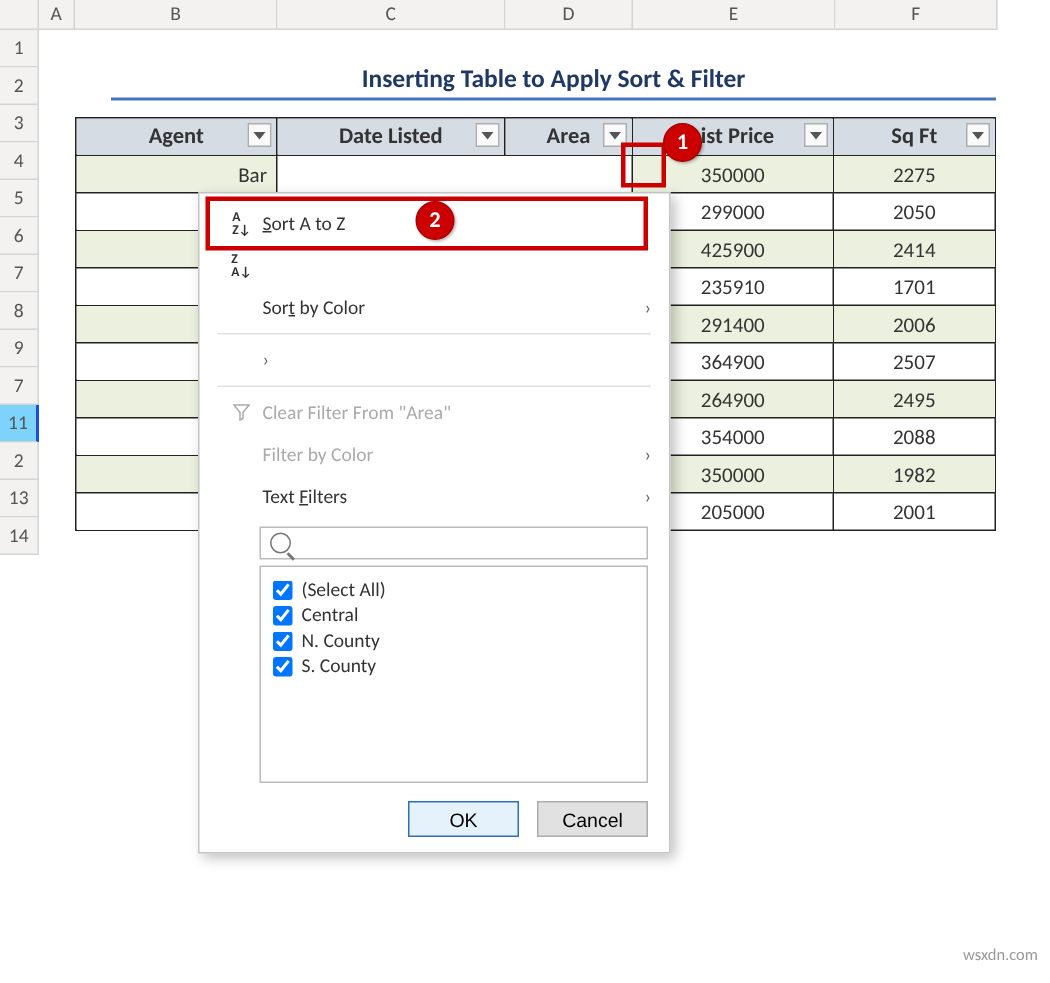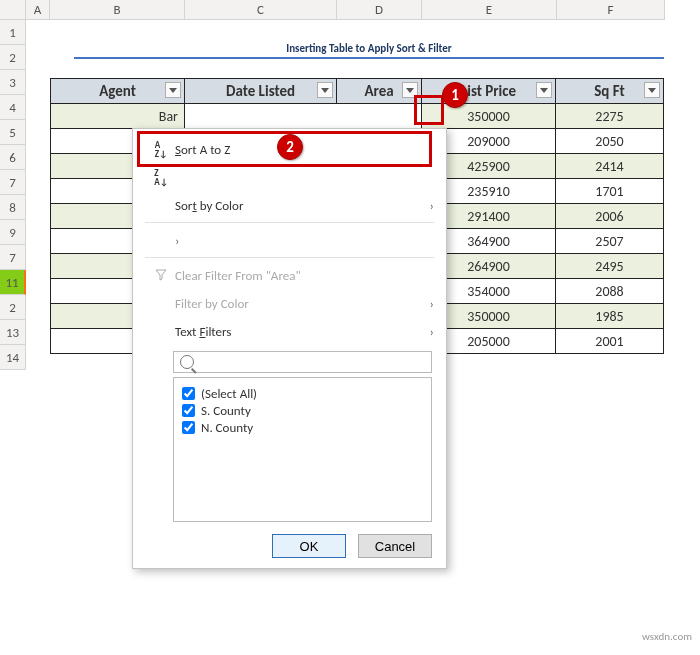--- a/index.html
+++ b/index.html
@@ -3,30 +3,30 @@
 <meta charset="utf-8">
 <style>
 * { box-sizing: border-box; margin: 0; padding: 0; }
 body { font-family: Calibri, Arial, sans-serif; font-size: 14px; background: #fff; color: #333; width: 700px; height: 655px; overflow: hidden; position: relative; }
 
 
 .col-headers { display: flex; position: absolute; top: 0; left: 0; height: 20px; }
 .col-header { background: #f3f2f1; border-right: 1px solid #d4d4d4; border-bottom: 1px solid #d4d4d4; text-align: center; font-size: 13px; color: #555; line-height: 20px; }
 .row-headers { position: absolute; top: 20px; left: 0; width: 26px; }
 .row-header { background: #f3f2f1; border-right: 1px solid #d4d4d4; border-bottom: 1px solid #d4d4d4; text-align: center; font-size: 13px; color: #555; height: 25px; line-height: 25px; }
-.row-header.sel { background: #84cc16; border-right: 2px solid #f97316; }
+.row-header.sel { background: #7dd3fc; border-right: 2px solid #1d4ed8; }
 
 .col-header.corner { width: 26px; }
 .col-A { width: 24px; }
 .col-B { width: 135px; }
 .col-C { width: 152px; }
 .col-D { width: 85px; }
 .col-E { width: 135px; }
 .col-F { width: 108px; }
-.title { font-weight: bold; font-size: 11px; color: #203864; text-align: center; }
+.title { font-weight: bold; font-size: 17px; color: #203864; text-align: center; }
 .title-underline { border-bottom: 2px solid #4472c4; height: 2px; margin-top: 2px; }
 
 
 .table { position: absolute; top: 78px; left: 50px; border: 1px solid #222; border-collapse: collapse; }
 .table th, .table td { border: 1px solid #222; height: 25px; padding: 0; position: relative; }
 .table th { background: #d6dce4; font-weight: bold; text-align: center; font-size: 15px; }
 .th-B { width: 134px; }
 .th-C { width: 152px; }
 .th-D { width: 85px; }
 .th-E { width: 134px; }
@@ -128,21 +128,21 @@
         <td class="agent alt">Bar</td>
         <td class="alt" style="border:0;background:transparent"></td>
         <td class="alt" style="border:0;background:transparent"></td>
         <td class="alt">350000</td>
         <td class="alt">2275</td>
       </tr>
       <tr>
         <td class="agent ">Bar</td>
         <td class="" style="border:0;background:transparent"></td>
         <td class="" style="border:0;background:transparent"></td>
-        <td class="">209000</td>
+        <td class="">299000</td>
         <td class="">2050</td>
       </tr>
       <tr>
         <td class="agent alt">Ham</td>
         <td class="alt" style="border:0;background:transparent"></td>
         <td class="alt" style="border:0;background:transparent"></td>
         <td class="alt">425900</td>
         <td class="alt">2414</td>
       </tr>
       <tr>
@@ -178,21 +178,21 @@
         <td class="" style="border:0;background:transparent"></td>
         <td class="" style="border:0;background:transparent"></td>
         <td class="">354000</td>
         <td class="">2088</td>
       </tr>
       <tr>
         <td class="agent alt">Bar</td>
         <td class="alt" style="border:0;background:transparent"></td>
         <td class="alt" style="border:0;background:transparent"></td>
         <td class="alt">350000</td>
-        <td class="alt">1985</td>
+        <td class="alt">1982</td>
       </tr>
       <tr>
         <td class="agent ">Pete</td>
         <td class="" style="border:0;background:transparent"></td>
         <td class="" style="border:0;background:transparent"></td>
         <td class="">205000</td>
         <td class="">2001</td>
       </tr>
     </tbody>
 </table>
@@ -236,22 +236,23 @@
   <div class="menu-item">
     <div class="icon-col"></div>
     <div class="label">Text <span class="underline">F</span>ilters</div>
     <div class="arrow">›</div>
   </div>
   <div class="search-box">
     <div class="mag"></div>
   </div>
   <div class="checklist" id="checklist">
       <label><input type="checkbox" checked="" style=""> (Select All)</label>
+      <label><input type="checkbox" checked="" style=""> Central</label>
+      <label><input type="checkbox" checked="" style=""> N. County</label>
       <label><input type="checkbox" checked="" style=""> S. County</label>
-      <label><input type="checkbox" checked="" style=""> N. County</label>
     </div>
   <div class="menu-buttons">
     <button class="primary">OK</button>
     <button>Cancel</button>
   </div>
 </div>
 
 <div class="red-box" style="top:95px; left:414px; width:30px; height:30px;"></div>
 <div class="callout" style="top:82px; left:442px;">1</div>
 <div class="callout" style="top:134px; left:277px;">2</div>

